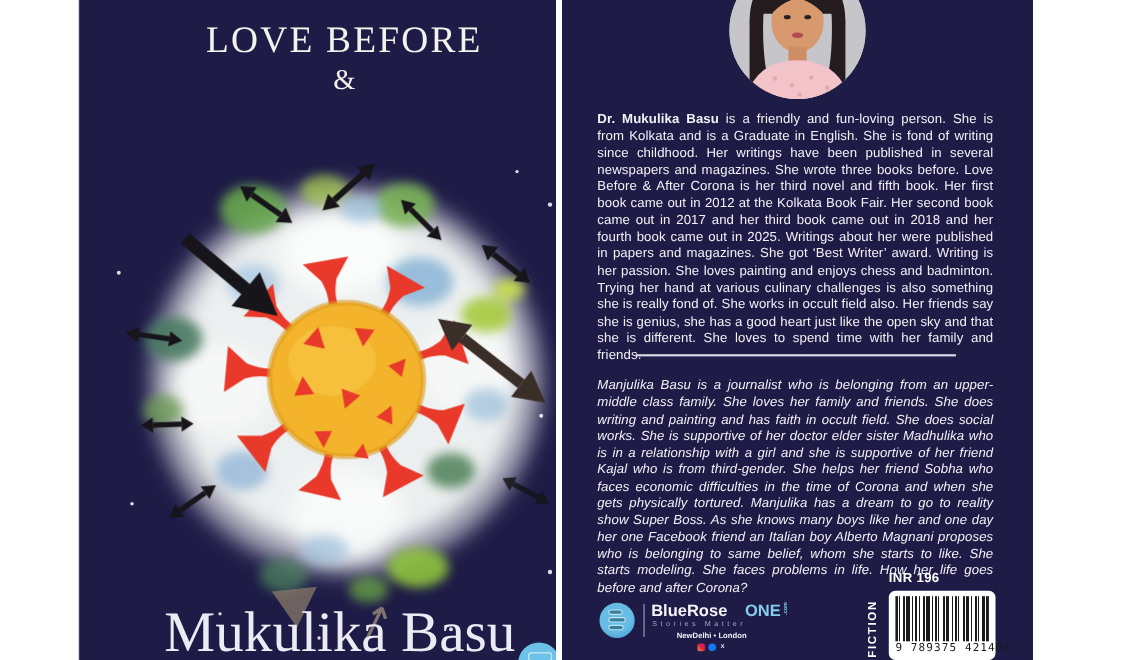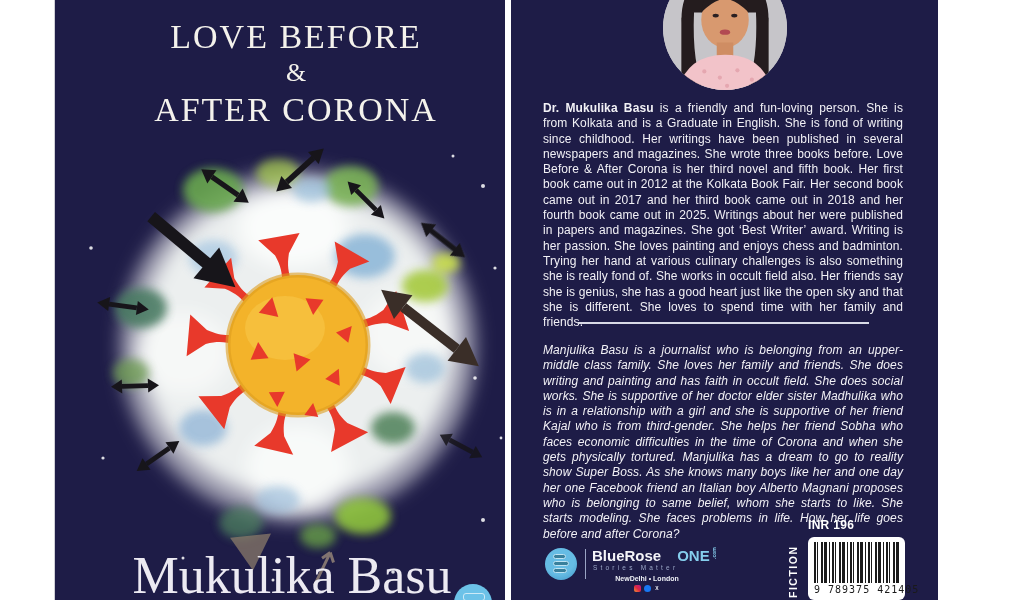--- a/index.html
+++ b/index.html
@@ -1,20 +1,20 @@
 <!DOCTYPE html>
 <html><head>
 <meta charset="utf-8">
 <style>
   * { margin:0; padding:0; box-sizing:border-box; }
   html,body { width:1020px; height:600px; background:#ffffff; font-family:"Liberation Sans", sans-serif; overflow:hidden; }
   .canvas { position:relative; width:1020px; height:600px; background:#ffffff; }
 
   .cover { position:absolute; top:0; height:600px; background:#1e1c47; overflow:hidden; }
-  .front { left:55px; width:450px; box-shadow:-1px 0 0 #cfcfd6; }
+  .front { left:72px; width:450px; box-shadow:-1px 0 0 #cfcfd6; }
   .back  { left:511px; width:427px; }
   .spine-gap { position:absolute; left:505px; top:0; width:6px; height:600px; background:#ffffff; }
 
   
   .title-block { position:absolute; top:20px; left:0; width:100%; padding-left:32px; text-align:center;
                  color:#f4f2ec; font-family:"Liberation Serif", serif; }
   .title-line { font-size:34px; letter-spacing:2px; line-height:1.0; font-weight:400; }
   .title-amp  { font-size:26px; line-height:1.0; margin:6px 0 7px 0; }
   .virus-svg { position:absolute; left:8px; top:128px; width:440px; height:468px; }
   .front-author { position:absolute; top:549px; left:0; width:100%; padding-left:24px; text-align:center;
@@ -72,21 +72,20 @@
 </head>
 <body>
 
 <div class="canvas">
 
   <div class="cover front">
 
     <div class="title-block">
       <div class="title-line">LOVE BEFORE</div>
       <div class="title-amp">&amp;</div>
-      <div class="title-line">AFTER CORONA</div>
     </div>
 
     <svg class="virus-svg" viewBox="0 0 440 468">
       <defs>
         <filter id="wc" x="-40%" y="-40%" width="180%" height="180%">
             <feGaussianBlur stdDeviation="9"></feGaussianBlur>
           </filter>
         <filter id="wc2" x="-40%" y="-40%" width="180%" height="180%">
             <feGaussianBlur stdDeviation="5"></feGaussianBlur>
           </filter>

